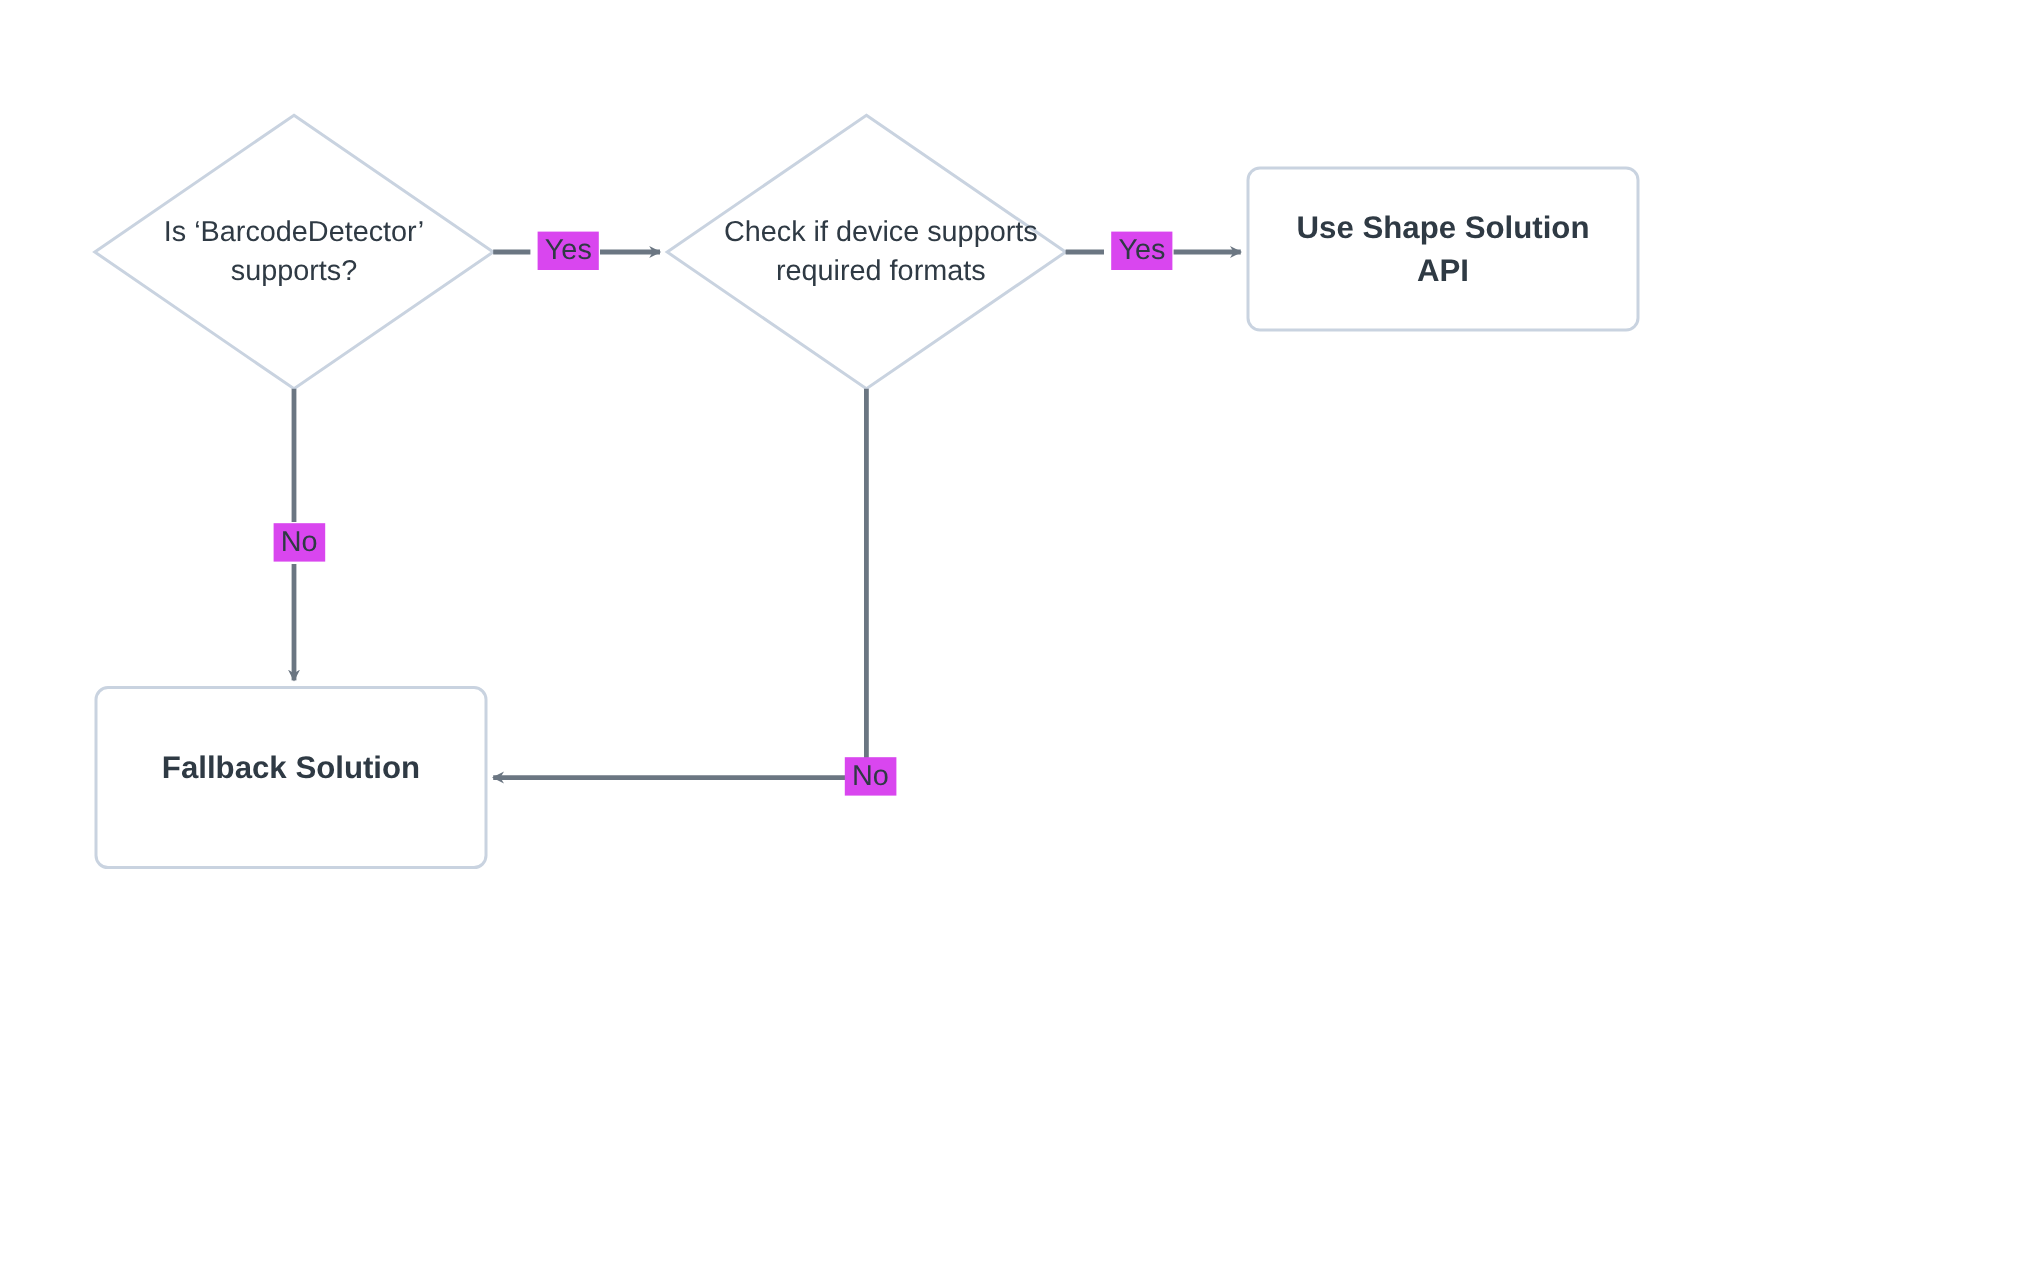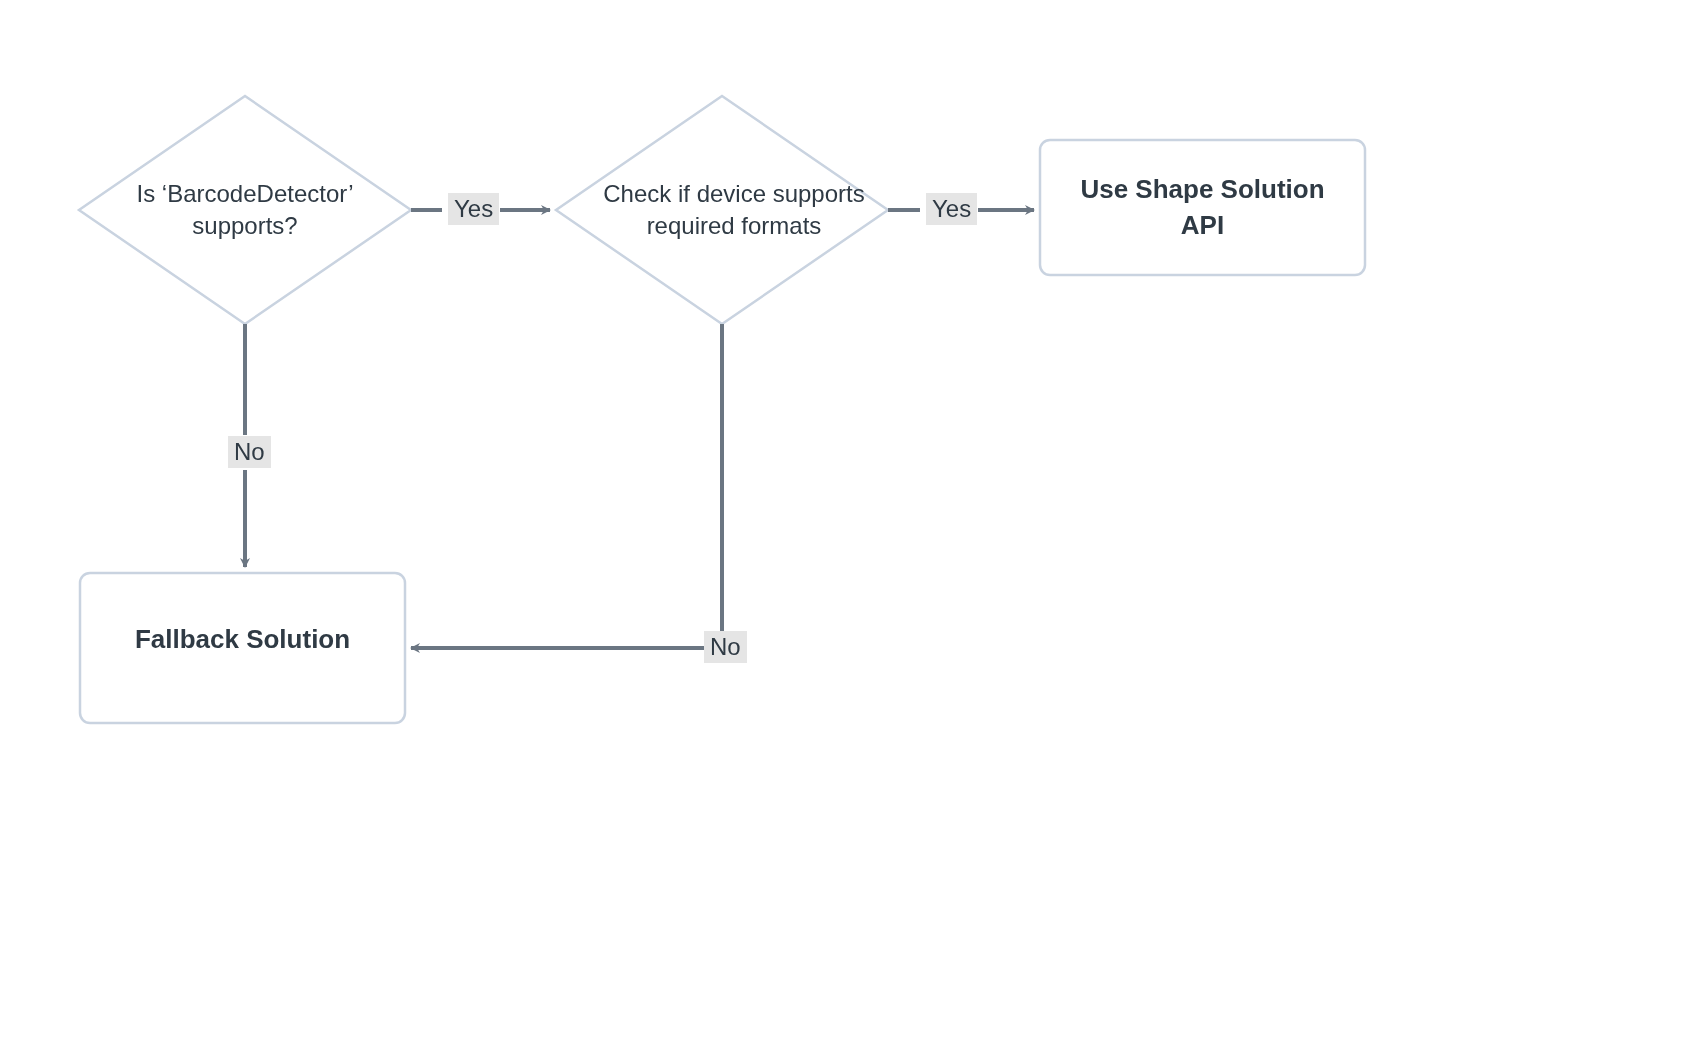--- a/index.html
+++ b/index.html
@@ -26,21 +26,21 @@
       text-align: center;
       color: #2f3a44;
       font-size: 24px;
       line-height: 1.35;
       pointer-events: none;
     }
     .edge-label {
       position: absolute;
       color: #2f3a44;
       font-size: 24px;
-      background: #e5e5e5;
+      background: #d946ef;
       padding: 2px 6px;
       pointer-events: none;
     }
     .bold { font-weight: 600; font-size: 26px; }
   </style>
 </head>
 <body>
 
 <svg class="canvas" viewBox="0 0 1700 1058">
   <defs>

